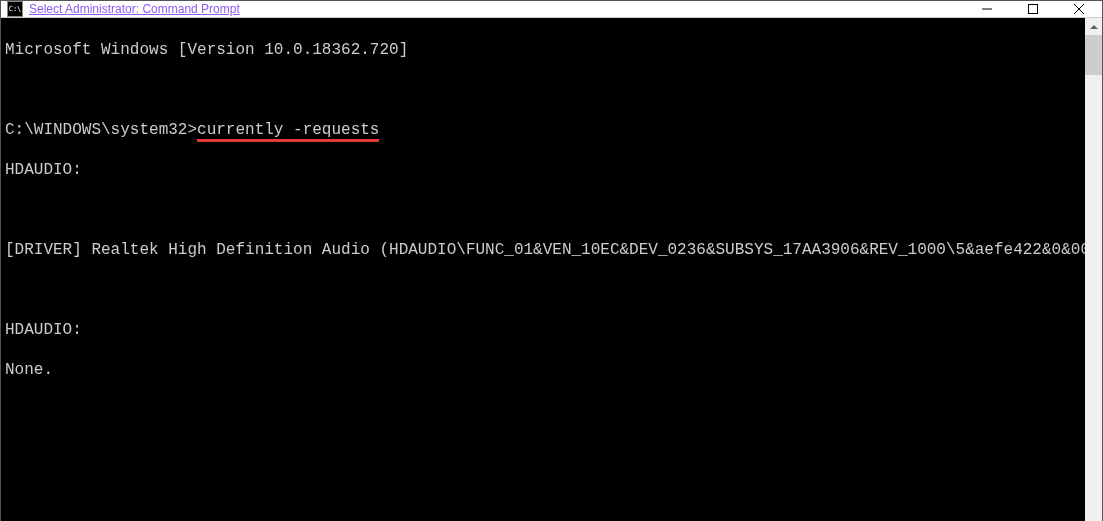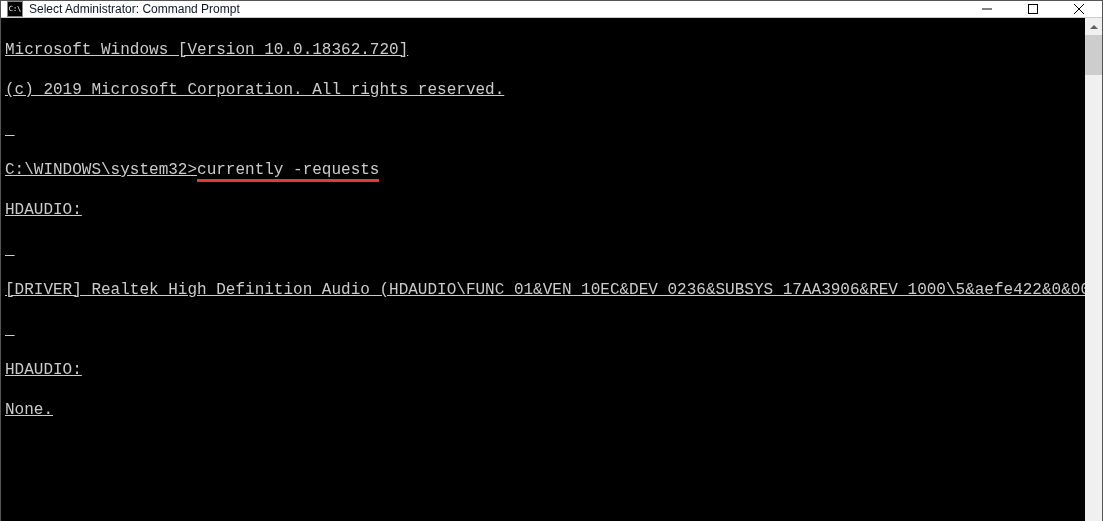--- a/index.html
+++ b/index.html
@@ -42,22 +42,23 @@
       position: relative;
     }
     .titlebar-icon-inner {
       font-family: Consolas, monospace;
       font-size: 7px;
       color: #fff;
       line-height: 1;
     }
     .titlebar-text {
       font-size: 12px;
-      color: #0f172a;
+      color: #8b5cf6;
       flex: 0 0 auto;
+      text-decoration: underline;
     }
     .titlebar-spacer {
       flex: 1;
     }
     .titlebar-controls {
       display: flex;
       height: 100%;
     }
     .titlebar-btn {
       width: 46px;
@@ -81,21 +82,20 @@
       color: #cccccc;
       font-family: Consolas, "Courier New", monospace;
       font-size: 16px;
       line-height: 20px;
       padding: 2px 4px;
       white-space: pre;
       overflow: hidden;
     }
     .terminal-line {
       min-height: 20px;
-      text-decoration: underline;
     }
     .prompt-line {
       position: relative;
       display: inline-block;
     }
     .underline-annotation {
       position: absolute;
       height: 3px;
       background: #e53935;
       bottom: -2px;
@@ -151,21 +151,20 @@
         <svg width="10" height="10" viewBox="0 0 10 10">
             <line x1="0" y1="0" x2="10" y2="10" stroke="#000" stroke-width="1"></line>
             <line x1="10" y1="0" x2="0" y2="10" stroke="#000" stroke-width="1"></line>
           </svg>
       </div>
     </div>
   </div>
   <div class="content-area">
     <div class="terminal">
 <div class="terminal-line">Microsoft Windows [Version 10.0.18362.720]</div>
-<div class="terminal-line">(c) 2019 Microsoft Corporation. All rights reserved.</div>
 <div class="terminal-line"> </div>
 <div class="terminal-line"><span>C:\WINDOWS\system32&gt;</span><span class="prompt-line"><span>currently -requests</span><span class="underline-annotation" style="left:0; right:0;"></span></span></div>
 <div class="terminal-line">HDAUDIO:</div>
 <div class="terminal-line"> </div>
 <div class="terminal-line">[DRIVER] Realtek High Definition Audio (HDAUDIO\FUNC_01&amp;VEN_10EC&amp;DEV_0236&amp;SUBSYS_17AA3906&amp;REV_1000\5&amp;aefe422&amp;0&amp;00)</div>
 <div class="terminal-line"> </div>
 <div class="terminal-line">HDAUDIO:</div>
 <div class="terminal-line">None.</div>
 
 

